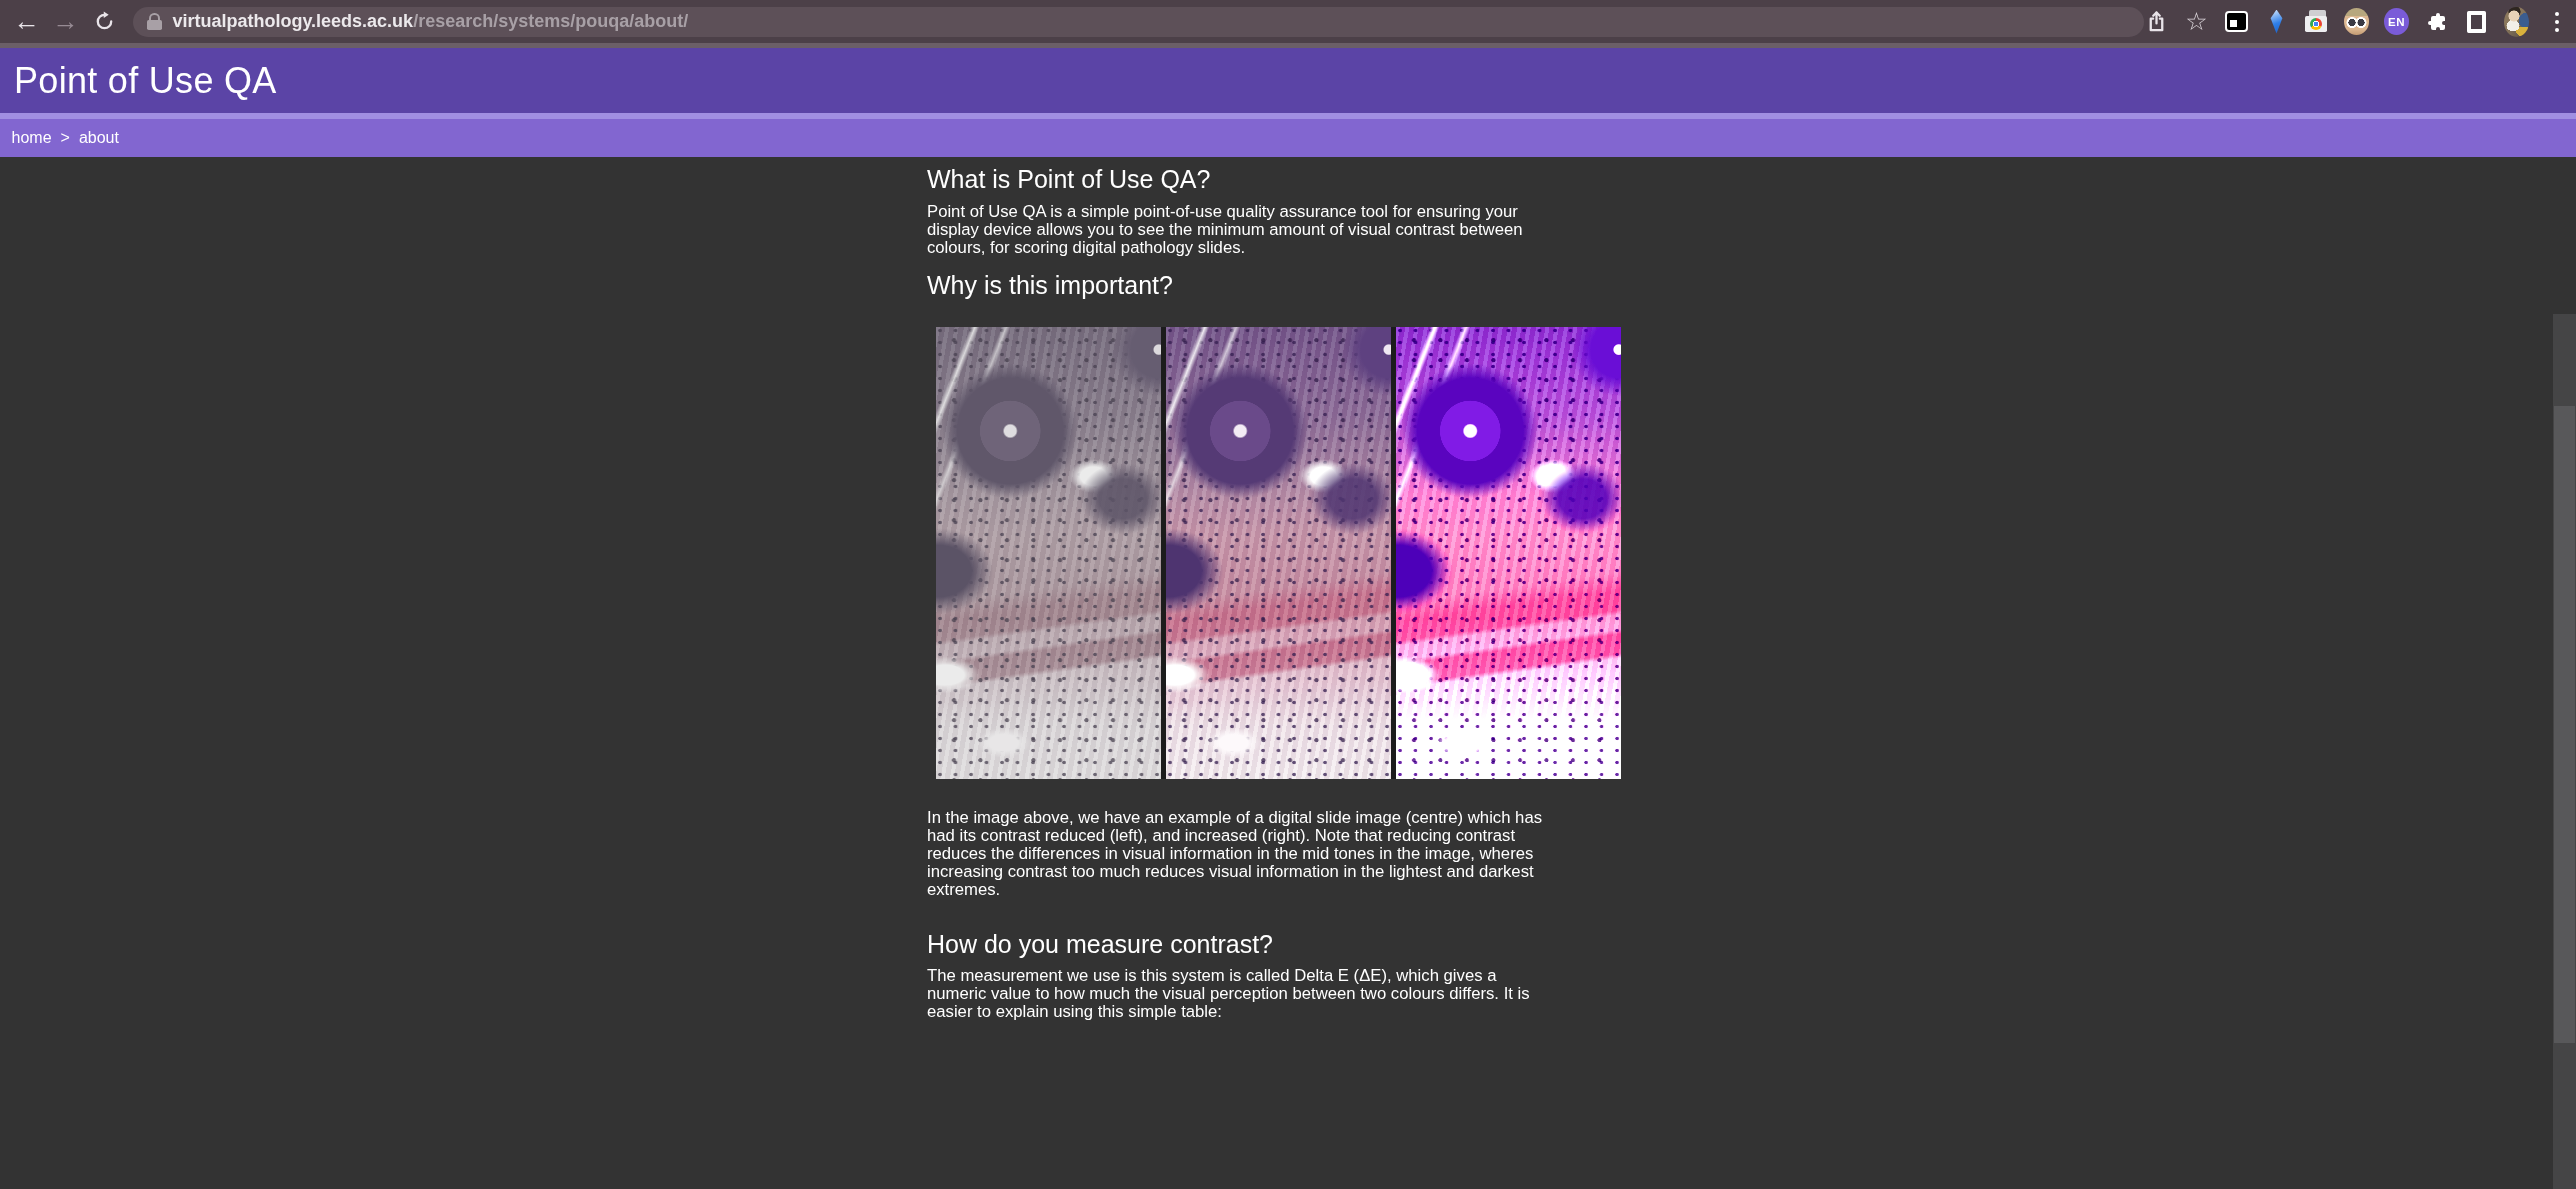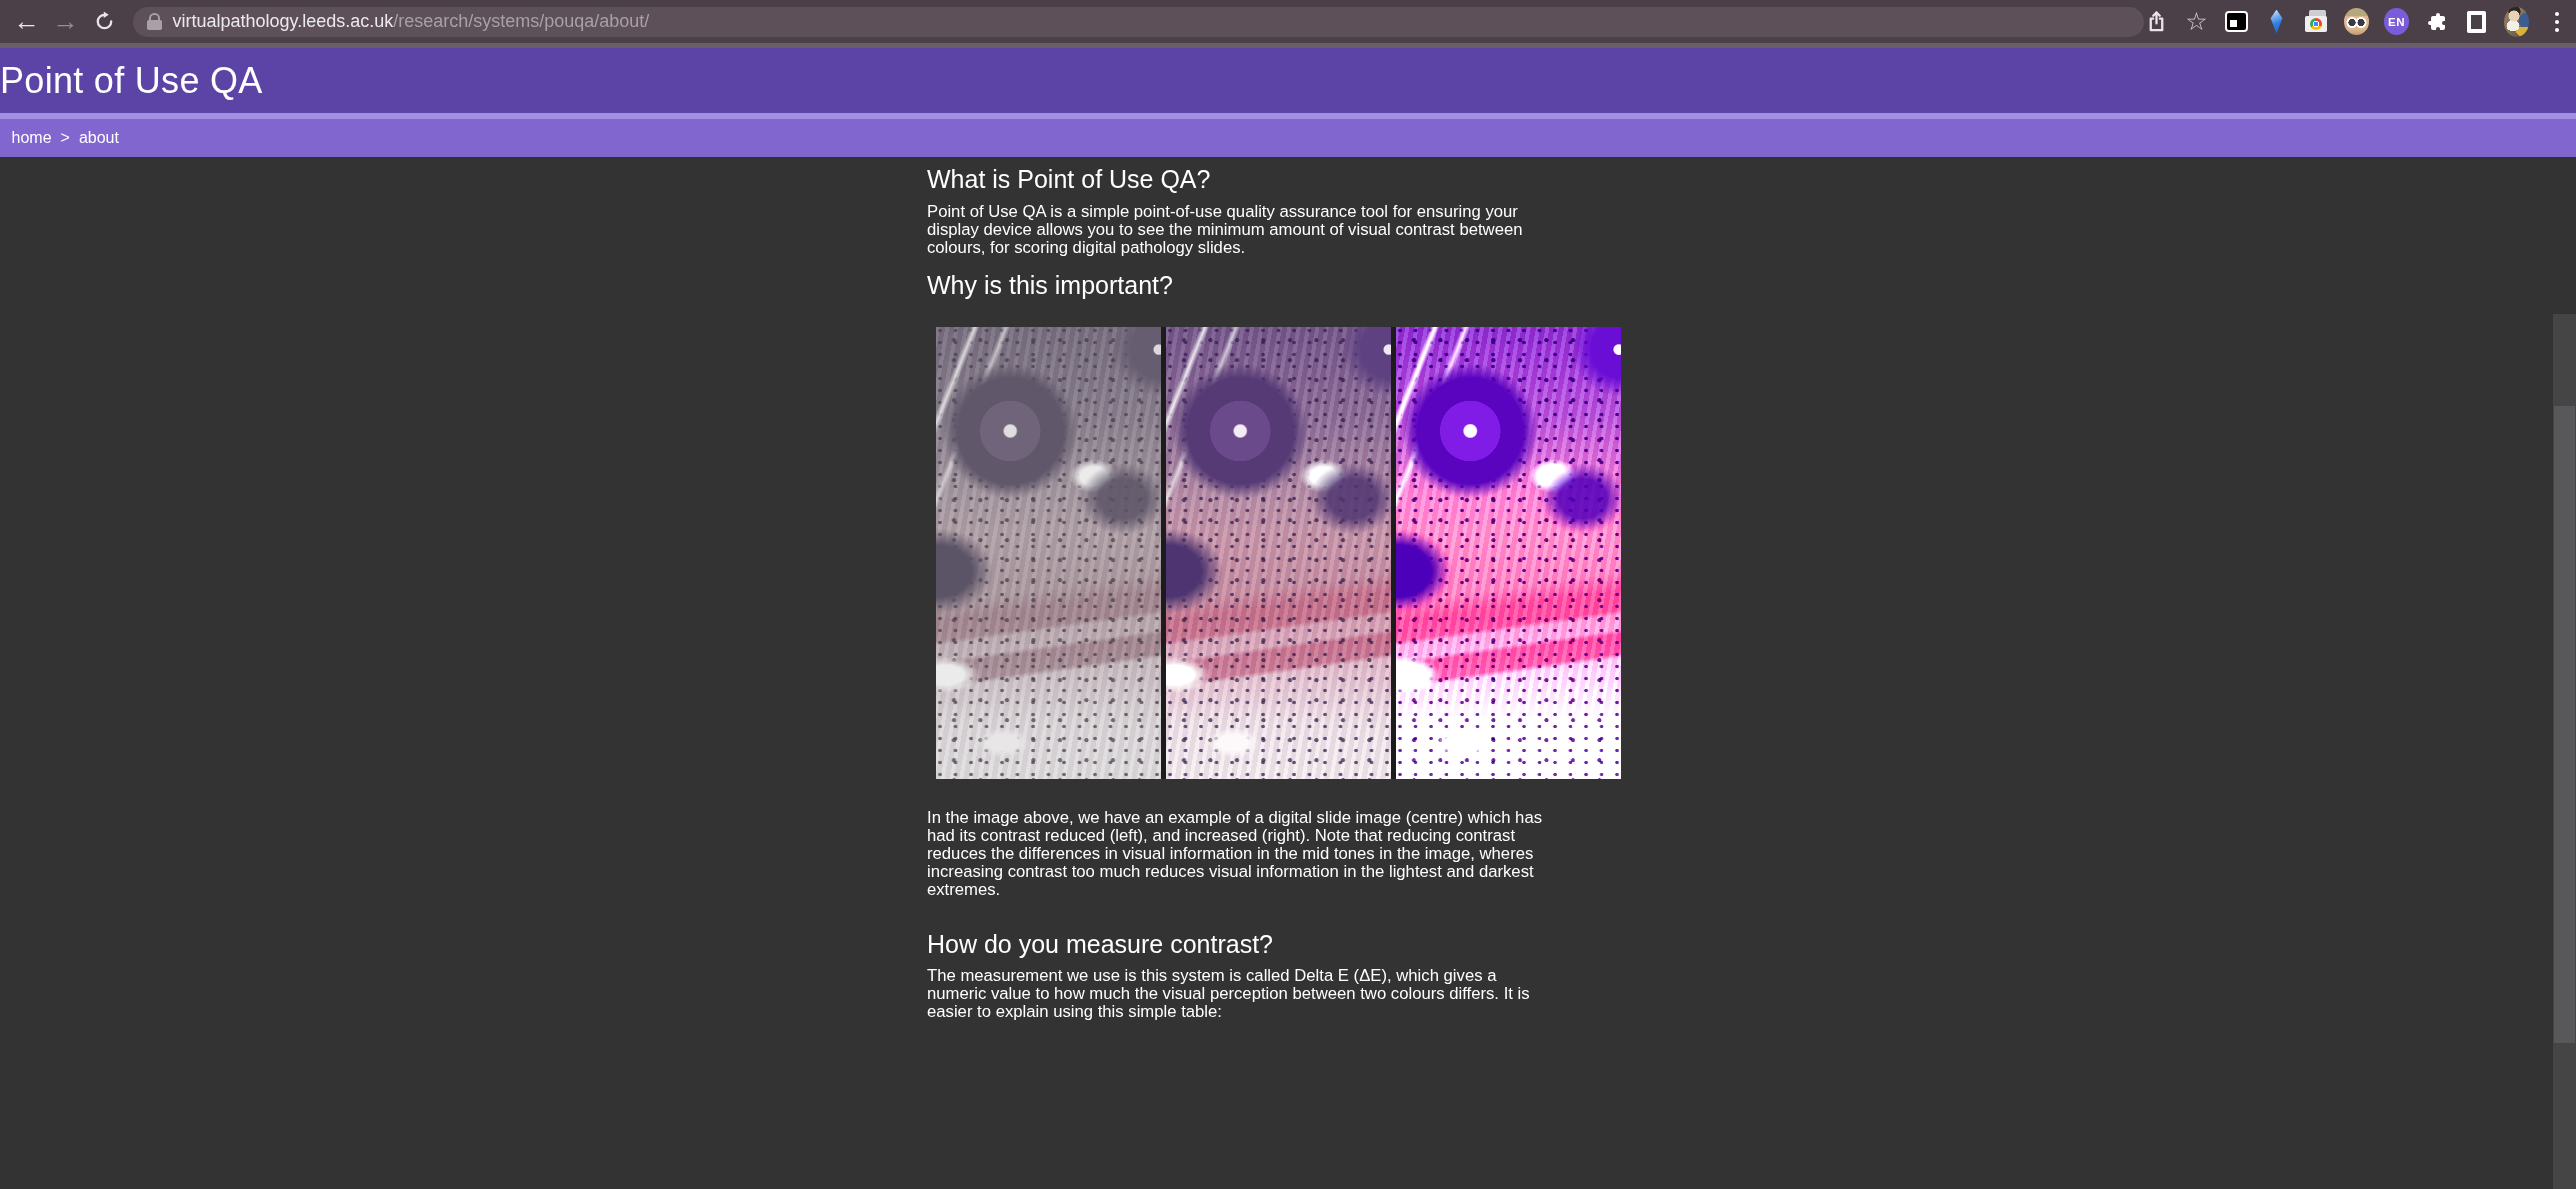--- a/index.html
+++ b/index.html
@@ -25,21 +25,21 @@
   .nav-btn.dim{color:#978b94;}
   .nav-gap{width:14px;flex:none;}
   .url-pill{
     margin-left:16px;flex:none;width:2011px;height:30px;border-radius:15px;
     background:var(--pill-bg);display:flex;align-items:center;padding-left:14px;
   }
   .lock{position:relative;width:15px;height:17px;flex:none;margin-right:10.4px;}
   .lock .shackle{position:absolute;left:2.3px;top:0;width:10.4px;height:9.2px;border:2.3px solid var(--url-dim);
     border-bottom:none;border-radius:5.2px 5.2px 0 0;}
   .lock .body{position:absolute;left:0;bottom:0;width:15px;height:9.8px;background:var(--url-dim);border-radius:1.7px;}
-  .url-text{font-size:18px;color:#ece9ec;white-space:nowrap;}
+  .url-text{font-size:18px;color:#ece9ec;white-space:nowrap;font-weight:bold;}
   .url-text .path{color:var(--url-dim);}
   .chrome-actions{margin-left:auto;display:flex;align-items:center;gap:15px;}
   .act{width:25px;height:30px;display:flex;align-items:center;justify-content:center;flex:none;position:relative;}
   .act svg{display:block;}
   .star-glyph{color:#d9d3d8;font-size:25px;line-height:1;}
   .pip-icon{width:23px;height:21px;border:2.9px solid #fff;border-radius:4px;background:#000;position:relative;}
   .pip-icon .inner{position:absolute;left:2.9px;bottom:2.9px;width:7.5px;height:7.5px;background:#fff;}
   .kite-icon{width:15.5px;height:24px;background:linear-gradient(160deg,#bcd9fb 10%,#2f7fe8 55%,#1a5ec4 100%);
     clip-path:polygon(50% 0,88% 36%,50% 100%,12% 36%);}
   .folder-icon{width:25px;height:23px;position:relative;}
@@ -63,21 +63,21 @@
       radial-gradient(circle at 42% 16%, #2e2620 0 5.8px, rgba(0,0,0,0) 6.3px),
       radial-gradient(ellipse 9.2px 8px at 36% 62%, #f2efe8 0 70%, rgba(0,0,0,0) 71%),
       radial-gradient(ellipse 10.4px 7px at 78% 82%, #d9b13c 0 70%, rgba(0,0,0,0) 71%),
       radial-gradient(ellipse 9.2px 10.4px at 85% 45%, #3b5d8f 0 70%, rgba(0,0,0,0) 71%),
       linear-gradient(135deg,#8a775c 0 40%,#6f6250 70%,#584c3e 100%);}
   .menu-dots{display:flex;flex-direction:column;gap:4px;align-items:center;}
   .menu-dots i{width:4px;height:4px;border-radius:50%;background:#fff;}
 
   
   .page-header{position:absolute;left:0;top:48px;width:2576px;height:65px;background:var(--header-purple);
-    display:flex;align-items:center;}
+    display:flex;align-items:center;padding-left:14px;}
   .page-title{color:var(--text);font-size:36px;font-weight:400;letter-spacing:0.3px;}
   .subheader-strip{position:absolute;left:0;top:113px;width:2576px;height:5.8px;background:var(--strip-lavender);}
   .breadcrumb-bar{position:absolute;left:0;top:119px;width:2576px;height:38px;background:var(--breadcrumb-purple);
     display:flex;align-items:center;padding-left:11.5px;color:var(--text);font-size:16px;gap:9px;}
   .crumb{color:var(--text);text-decoration:none;}
 
   
   .content{position:absolute;left:0;top:157px;width:2576px;height:1032px;background:var(--content-bg);overflow:hidden;}
   .column{margin-left:927px;width:695px;padding-top:9.2px;color:var(--text);}
   .column h2{font-size:25px;font-weight:400;line-height:26.5px;margin:0 0 10.4px;}

